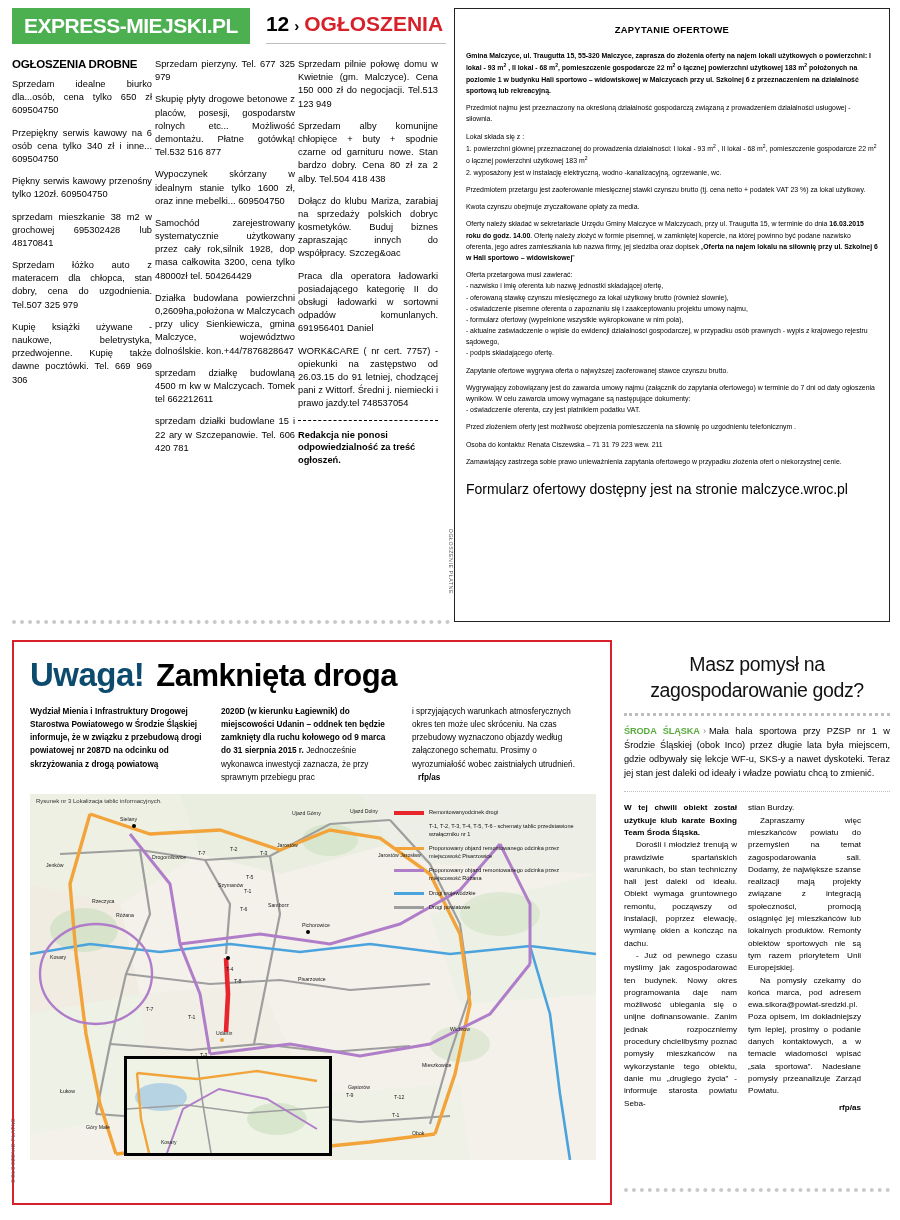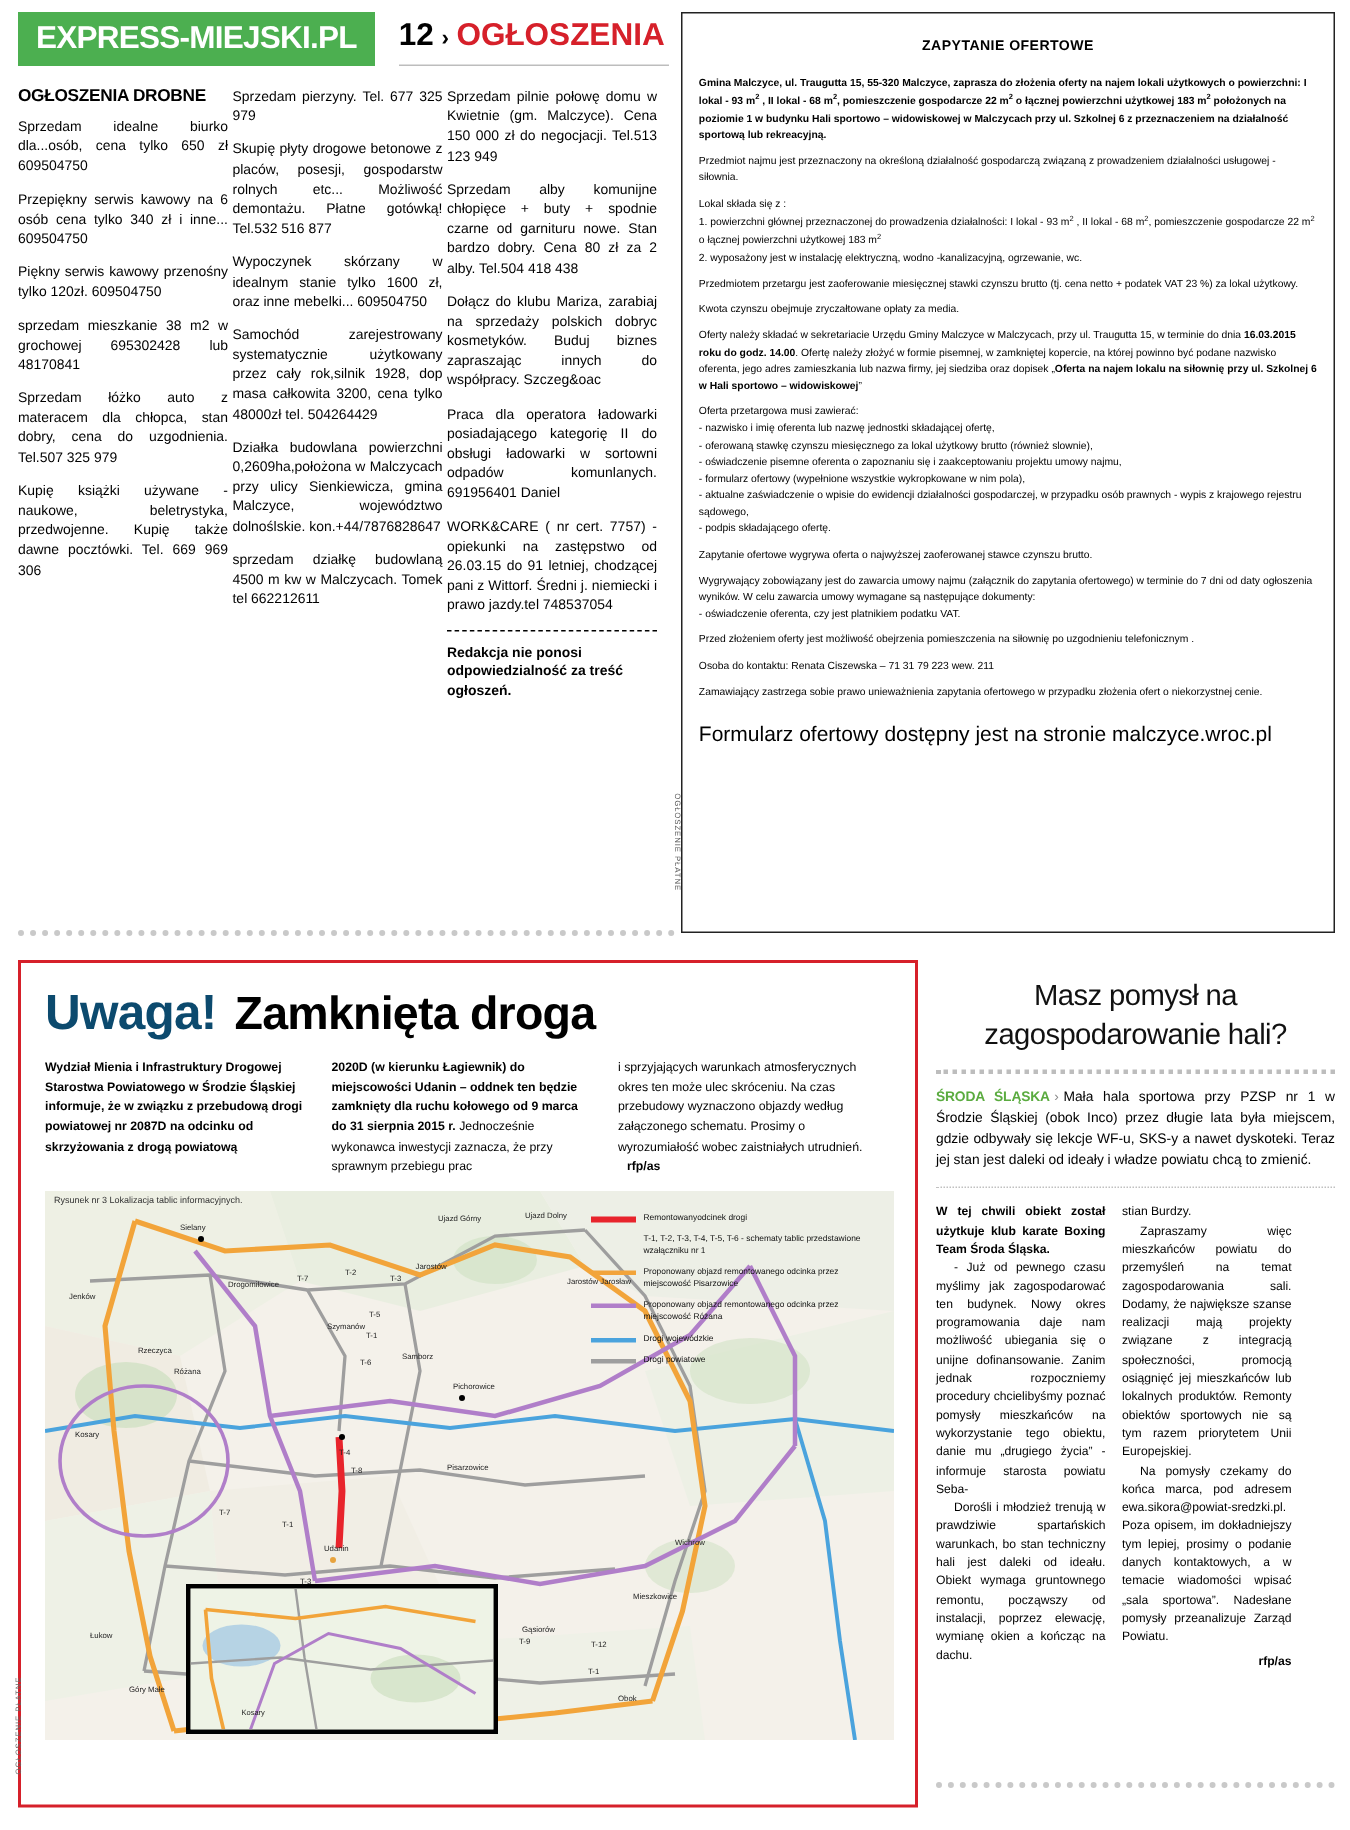--- a/index.html
+++ b/index.html
@@ -334,20 +334,21 @@
           <div class="ad">Kupię książki używane - naukowe, beletrystyka, przedwojenne. Kupię także dawne pocztówki. Tel. 669 969 306</div>
         </div>
 
         <div class="col">
           <div class="ad">Sprzedam pierzyny. Tel. 677 325 979</div>
           <div class="ad">Skupię płyty drogowe betonowe z placów, posesji, gospodarstw rolnych etc... Możliwość demontażu. Płatne gotówką! Tel.532 516 877</div>
           <div class="ad">Wypoczynek skórzany w idealnym stanie tylko 1600 zł, oraz inne mebelki... 609504750</div>
           <div class="ad">Samochód zarejestrowany systematycznie użytkowany przez cały rok,silnik 1928, dop masa całkowita 3200, cena tylko 48000zł tel. 504264429</div>
           <div class="ad">Działka budowlana powierzchni 0,2609ha,położona w Malczycach przy ulicy Sienkiewicza, gmina Malczyce, województwo dolnoślskie. kon.+44/7876828647</div>
           <div class="ad">sprzedam działkę budowlaną 4500 m kw w Malczycach. Tomek tel 662212611</div>
+          <div class="ad">sprzedam działki budowlane 15 i 22 ary w Szczepanowie. Tel. 606 420 781</div>
         </div>
 
         <div class="col">
           <div class="ad">Sprzedam pilnie połowę domu w Kwietnie (gm. Malczyce). Cena 150 000 zł do negocjacji. Tel.513 123 949</div>
           <div class="ad">Sprzedam alby komunijne chłopięce + buty + spodnie czarne od garnituru nowe. Stan bardzo dobry. Cena 80 zł za 2 alby. Tel.504 418 438</div>
           <div class="ad">Dołącz do klubu Mariza, zarabiaj na sprzedaży polskich dobryc kosmetyków. Buduj biznes zapraszając innych do współpracy. Szczeg&amp;oac</div>
           <div class="ad">Praca dla operatora ładowarki posiadającego kategorię II do obsługi ładowarki w sortowni odpadów komunlanych. 691956401 Daniel</div>
           <div class="ad">WORK&amp;CARE ( nr cert. 7757) -opiekunki na zastępstwo od 26.03.15 do 91 letniej, chodzącej pani z Wittorf. Średni j. niemiecki i prawo jazdy.tel 748537054</div>
           <div class="dash-rule"></div>
           <div class="disclaimer">Redakcja nie ponosi odpowiedzialność za treść ogłoszeń.</div>
@@ -575,36 +576,36 @@
           <div class="city-label" style="left:34px; bottom:8px; font-size:5px;">Kosary</div>
         </div>
       </div>
 
       <div class="vert-credit-left">OGŁOSZENIE PŁATNE</div>
     </div>
 
     <div class="hall-article">
       <div class="hall-title">
         <div>Masz pomysł na</div>
-        <div>zagospodarowanie hali?</div>
+        <div>zagospodarowanie godz?</div>
       </div>
 
       <div class="dotted-sep"></div>
 
       <div class="lead-par">
         <span class="lead-city">ŚRODA ŚLĄSKA</span><span class="lead-arrow">›</span><span>Mała hala sportowa przy PZSP nr 1 w Środzie Śląskiej (obok Inco) przez długie lata była miejscem, gdzie odbywały się lekcje WF-u, SKS-y a nawet dyskoteki. Teraz jej stan jest daleki od ideały i władze powiatu chcą to zmienić.</span>
       </div>
 
       <div class="thin-sep"></div>
 
       <div class="hall-cols">
         <div class="hall-col">
           <p class="bold">W tej chwili obiekt został użytkuje klub karate Boxing Team Środa Śląska.</p>
+          <p>Dorośli i młodzież trenują w prawdziwie spartańskich warunkach, bo stan techniczny hali jest daleki od ideału. Obiekt wymaga gruntownego remontu, począwszy od instalacji, poprzez elewację, wymianę okien a kończąc na dachu.</p>
           <p>- Już od pewnego czasu myślimy jak zagospodarować ten budynek. Nowy okres programowania daje nam możliwość ubiegania się o unijne dofinansowanie. Zanim jednak rozpoczniemy procedury chcielibyśmy poznać pomysły mieszkańców na wykorzystanie tego obiektu, danie mu „drugiego życia” - informuje starosta powiatu Seba-</p>
-          <p>Dorośli i młodzież trenują w prawdziwie spartańskich warunkach, bo stan techniczny hali jest daleki od ideału. Obiekt wymaga gruntownego remontu, począwszy od instalacji, poprzez elewację, wymianę okien a kończąc na dachu.</p>
         </div>
         <div class="hall-col">
           <p class="noind">stian Burdzy.</p>
           <p>Zapraszamy więc mieszkańców powiatu do przemyśleń na temat zagospodarowania sali. Dodamy, że największe szanse realizacji mają projekty związane z integracją społeczności, promocją osiągnięć jej mieszkańców lub lokalnych produktów. Remonty obiektów sportowych nie są tym razem priorytetem Unii Europejskiej.</p>
           <p>Na pomysły czekamy do końca marca, pod adresem ewa.sikora@powiat-sredzki.pl. Poza opisem, im dokładniejszy tym lepiej, prosimy o podanie danych kontaktowych, a w temacie wiadomości wpisać „sala sportowa”. Nadesłane pomysły przeanalizuje Zarząd Powiatu.</p>
           <div class="byline">rfp/as</div>
         </div>
       </div>
 
       <div class="hall-bottom-dots"></div>

